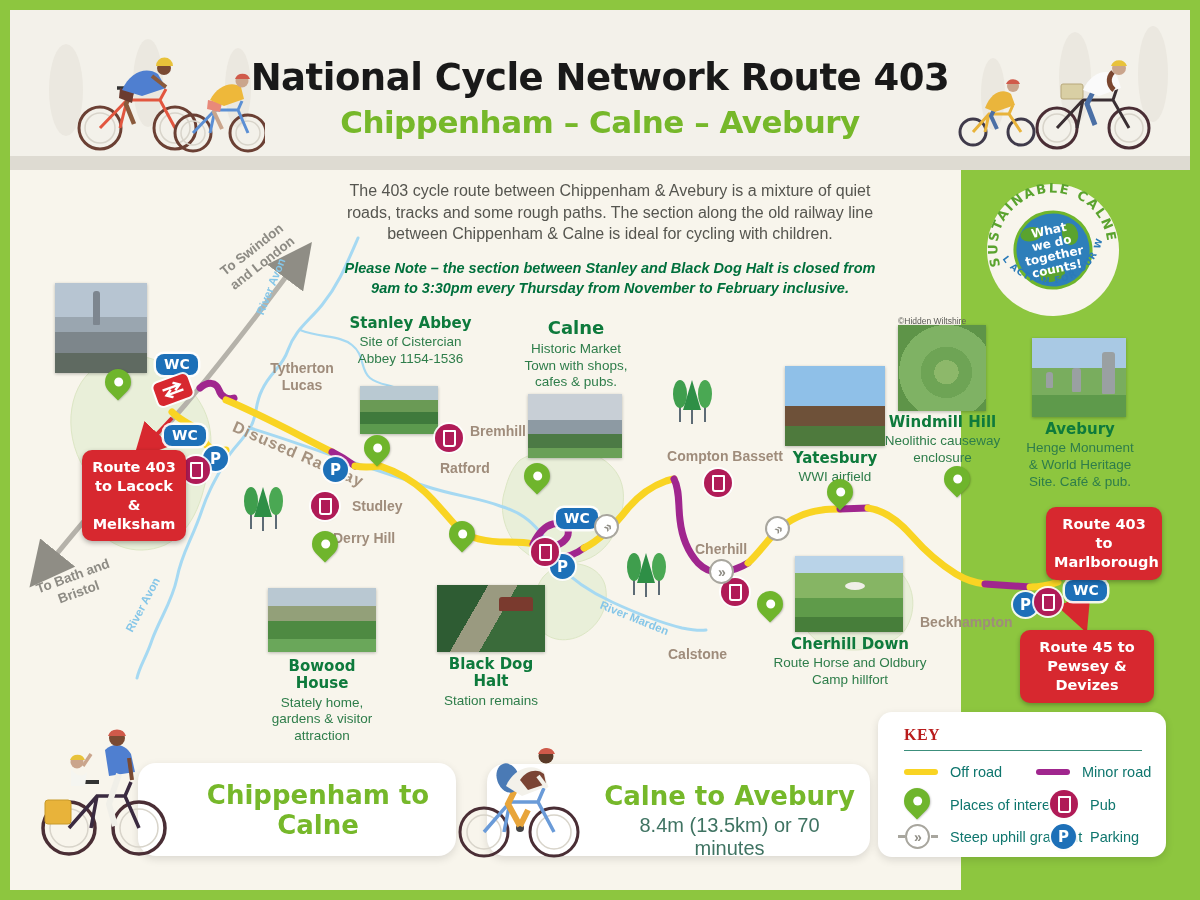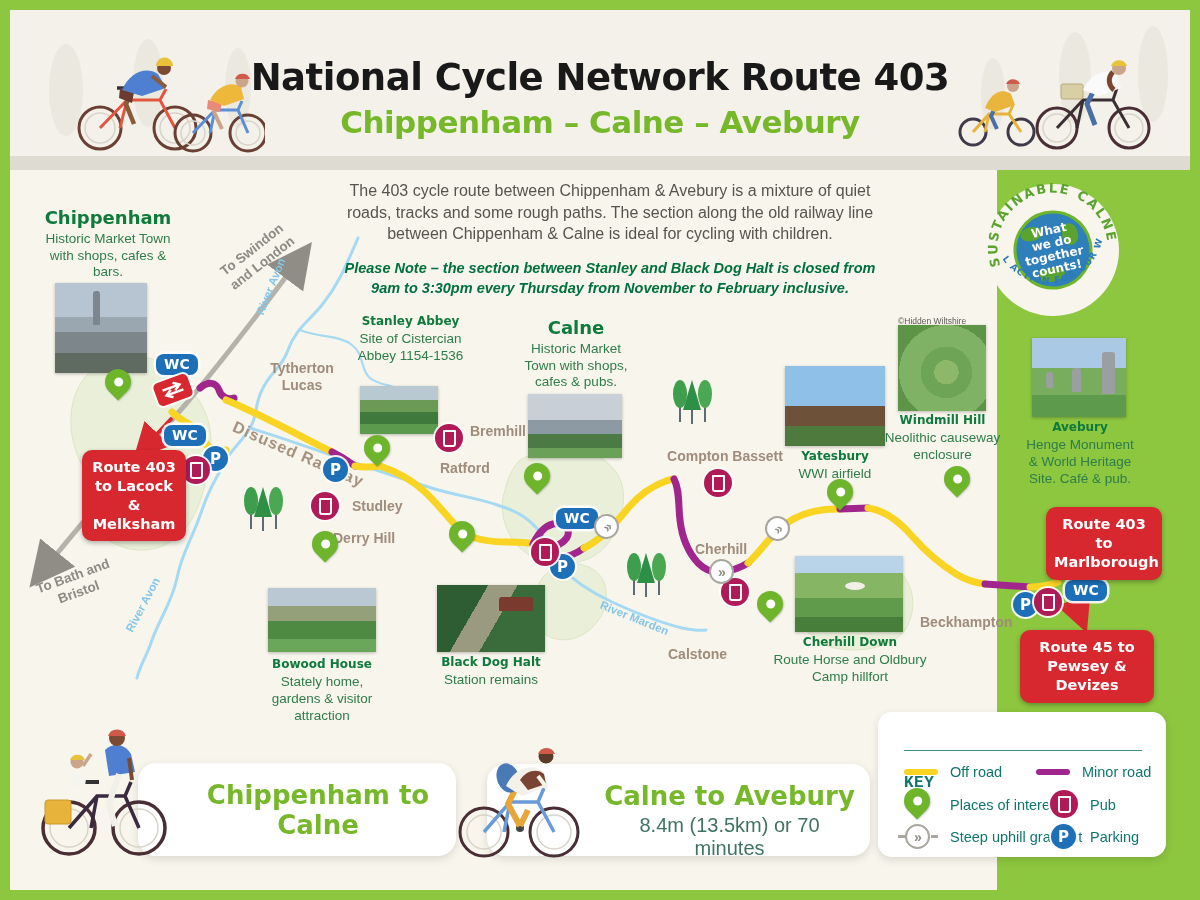--- a/index.html
+++ b/index.html
@@ -1,28 +1,28 @@
 <!DOCTYPE html>
 <html><head>
 <meta charset="utf-8">
 <style>
   html,body{margin:0;padding:0;background:#666;}
   #poster{position:relative;width:1200px;height:900px;background:#8dc63f;font-family:"Liberation Sans",sans-serif;overflow:hidden;margin:0 auto;}
-  #canvas{position:absolute;left:10px;top:10px;width:951px;height:880px;background:#f8f5ec;padding-left:36px;}
+  #canvas{position:absolute;left:10px;top:10px;width:951px;height:880px;background:#f8f5ec;}
   .abs{position:absolute;}
   
   #header{position:absolute;left:0;top:0;width:1180px;height:160px;background:#f3f1ea;}
   #ground{position:absolute;left:0;top:146px;width:1180px;height:14px;background:#dedbd2;}
   #title{font-family:"DejaVu Sans",sans-serif;font-weight:800;font-size:37px;color:#191919;text-align:center;letter-spacing:-.5px;}
   #subtitle{font-family:"DejaVu Sans",sans-serif;font-weight:800;font-size:31px;color:#76b82a;text-align:center;letter-spacing:-.5px;}
   
   .intro{font-size:16px;color:#55554f;text-align:center;line-height:1.35;}
   .note{font-size:14.5px;font-weight:bold;font-style:italic;color:#00703c;text-align:center;line-height:1.4;}
   
-  .pname{font-family:"DejaVu Sans",sans-serif;font-weight:800;font-size:12px;color:#0e7a3c;text-align:center;line-height:1.15;}
+  .pname{font-family:"DejaVu Sans",sans-serif;font-weight:800;font-size:15px;color:#0e7a3c;text-align:center;line-height:1.15;}
   .pname.big{font-size:18px;}
   .pdesc{font-size:13.5px;color:#2e7d4a;text-align:center;line-height:1.25;margin-top:2px;}
   .photo{position:absolute;box-shadow:0 1px 3px rgba(0,0,0,.25);}
   .ph-church{background:linear-gradient(#b7c5d2 0 38%,#9aa6b0 38% 55%,#7d868b 55% 78%,#5f6a61 78%);}
   .ph-field{background:linear-gradient(#b9c9d2 0 30%,#6a9a55 30% 55%,#3f7a3c 55% 80%,#5c9a4e 80%);}
   .ph-town{background:linear-gradient(#c8cfd6 0 40%,#8d9aa3 40% 62%,#4c7a45 62% 85%,#6aa057 85%);}
   .ph-barn{background:linear-gradient(#8fc0e8 0 50%,#6e5139 50% 75%,#4e7a3d 75%);}
   .ph-aerial{background:radial-gradient(circle at 55% 55%,#8db86a 0 18%,#6ea455 18% 38%,#7fb264 38% 70%,#5e9448 70%);}
   .ph-stones{background:linear-gradient(#a9c9e4 0 38%,#79ad5e 38% 72%,#5e9a4b 72%);}
   .ph-house{background:linear-gradient(#b9c8d2 0 28%,#93a079 28% 52%,#4e8a42 52% 80%,#6aa75a 80%);}
@@ -43,21 +43,21 @@
   .pub{position:absolute;width:28px;height:28px;border-radius:50%;background:#b01b57;display:flex;align-items:center;justify-content:center;box-shadow:0 0 0 2px rgba(255,255,255,.9),0 1px 2px rgba(0,0,0,.2);}
   .glass{width:9px;height:13px;border:2px solid #fff;border-radius:1px 1px 3px 3px;}
   .grad{position:absolute;width:25px;height:25px;border-radius:50%;background:#fff;border:2.5px solid #a8a69e;color:#8f8d85;font-weight:800;font-size:14px;display:flex;align-items:center;justify-content:center;letter-spacing:-1px;box-sizing:border-box;}
   .station{position:absolute;width:36px;height:24px;background:#d7282f;border-radius:5px;display:flex;align-items:center;justify-content:center;box-shadow:0 0 0 2px rgba(255,255,255,.9);}
   .rbox{position:absolute;background:#d7282f;color:#fff;font-family:"DejaVu Sans",sans-serif;font-weight:800;text-align:center;border-radius:10px;padding:8px 8px;font-size:14.5px;line-height:1.3;box-shadow:0 2px 5px rgba(0,0,0,.3);}
   
   .panel{position:absolute;background:#fff;border-radius:18px;box-shadow:0 3px 8px rgba(0,0,0,.12);}
   .ptitle{font-family:"DejaVu Sans",sans-serif;font-weight:800;font-size:26px;color:#76b82a;text-align:center;}
   .pdetail{font-size:20px;color:#3f7362;text-align:center;margin-top:3px;}
   #keypanel{position:absolute;background:#fff;border-radius:14px;box-shadow:0 3px 8px rgba(0,0,0,.12);}
-  .ktitle{font-family:Liberation Mono, monospace;font-weight:800;font-size:16px;color:#0f766e;letter-spacing:.5px;margin-top:48px;}
+  .ktitle{font-family:Liberation Serif, serif;font-weight:800;font-size:16px;color:#b91c1c;letter-spacing:.5px;}
   .kdiv{border-top:1.5px solid #3c8f7c;}
   .kitem{position:absolute;font-size:14.5px;color:#0f766e;}
   .kline{position:absolute;width:34px;height:6px;border-radius:3px;}
   .kstub{position:absolute;width:7px;height:2.5px;background:#a8a69e;top:11px;}
 </style>
 </head>
 <body>
 
 <div id="poster">
 <div id="canvas">
@@ -209,24 +209,20 @@
         <textPath href="#arcB" startOffset="50%" text-anchor="middle">LOCAL ACTION FOR OUR WORLD</textPath>
       </text>
       <g font-family="DejaVu Sans,sans-serif" font-size="12" font-weight="bold" fill="#fff" text-anchor="middle">
         <text x="68" y="52">What</text>
         <text x="68" y="65">we do</text>
         <text x="68" y="78">together</text>
         <text x="68" y="91">counts!</text>
       </g>
     </svg>
 
-    <div class="abs" style="left:28px;top:198px;width:140px;">
-      <div class="pname big">Chippenham</div>
-      <div class="pdesc">Historic Market Town with shops, cafes &amp; bars.</div>
-    </div>
     <div class="photo ph-church" style="left:45px;top:273px;width:92px;height:90px;">
       <div class="stone" style="left:38px;top:8px;width:7px;height:34px;background:#7d868f;"></div>
     </div>
 
     <div class="abs" style="left:338px;top:305px;width:125px;">
       <div class="pname">Stanley Abbey</div>
       <div class="pdesc">Site of Cistercian Abbey 1154-1536</div>
     </div>
     <div class="photo ph-field" style="left:350px;top:376px;width:78px;height:48px;"></div>
 

